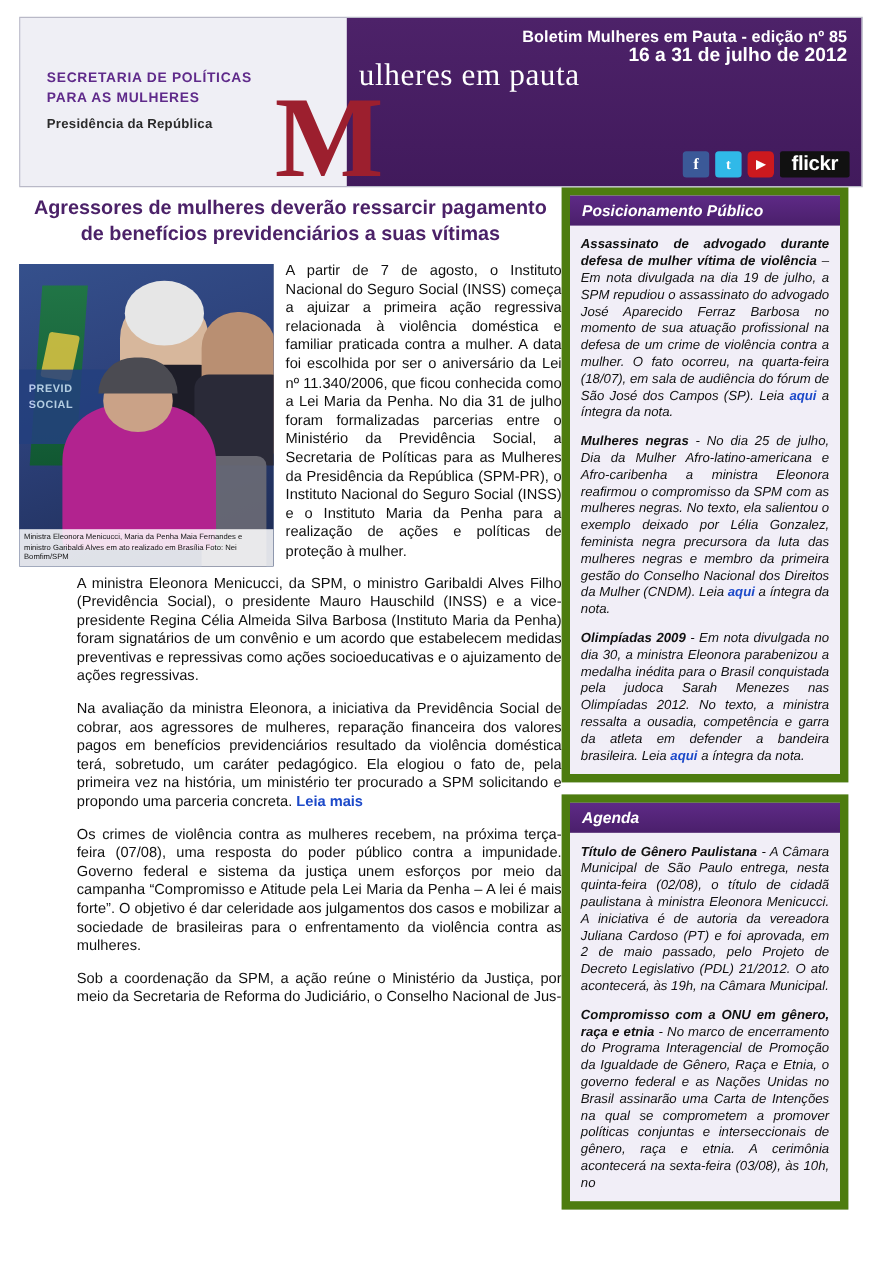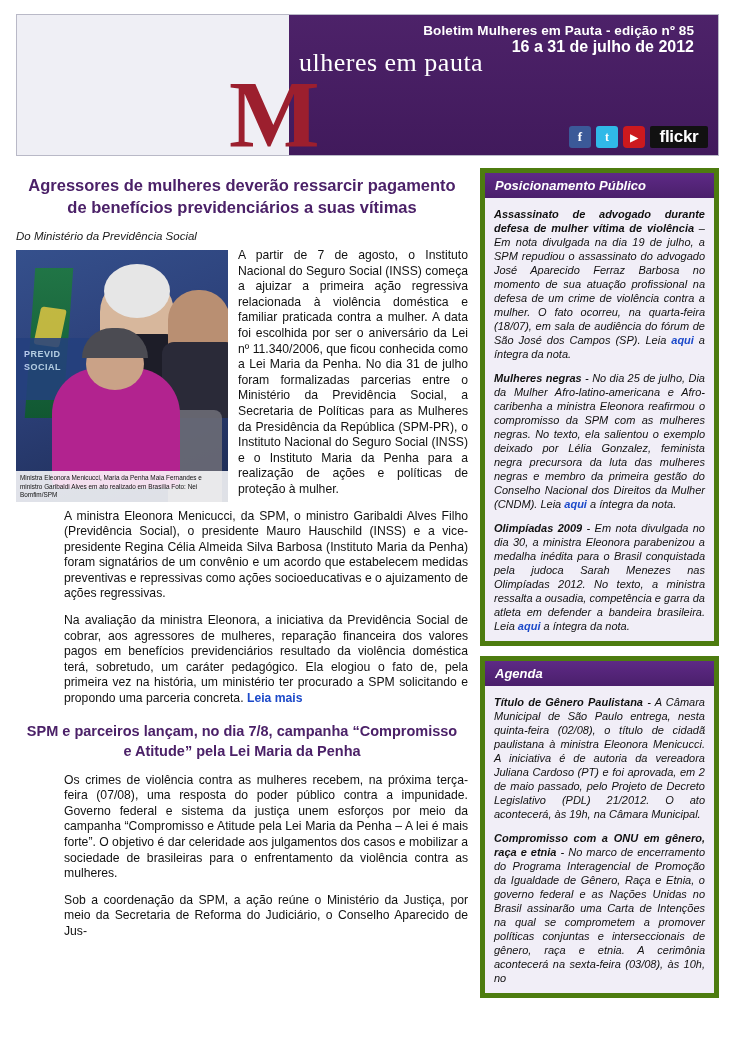--- a/index.html
+++ b/index.html
@@ -46,21 +46,21 @@
     margin-top: 7px;
     letter-spacing: .2px;
   }
   .mast-right {
     position: absolute;
     left: 272px; top: 0; right: 0; height: 100%;
     background: #4b2168;
     background: linear-gradient(180deg,#4d2269 0%,#411a5c 100%);
   }
   .mast-bar {
-    position: absolute; right: 12px; top: 0; left: 0;
+    position: absolute; right: 0; top: 0; left: 0;
     height: 56px;
     color: #ffffff;
     text-align: right;
     padding: 8px 12px 0 0;
   }
   .mast-bar .b1 {
     font-size: 13.5px; font-weight: bold; letter-spacing: .1px;
   }
   .mast-bar .b2 {
     font-size: 16px; font-weight: bold; margin-top: 0;
@@ -100,22 +100,20 @@
   .sbtn.tw { background:#30b9e8; font-size:12px;}
   .sbtn.yt { background:#cc191e; font-size:10px; border-radius:4px;}
   .sbtn.flickr {
     background:#111; width:58px; border-radius:2px; font-size:17px;
     font-family:Liberation Sans, sans-serif; letter-spacing:-.3px;
   }
 
   
   .content {
     display: flex;
-    gap: 12px;
-    margin-top: 12px;
     height: 880px;
   }
   .col-main { width: 452px; }
   .col-side { width: 239px; }
 
   
   .headline {
     color: #4b2168;
     font-weight: bold;
     font-size: 16.5px;
@@ -216,21 +214,21 @@
   .subhead {
     color:#4b2168;
     font-weight:bold;
     font-size:14.5px;
     line-height:20px;
     text-align:center;
     margin: 14px 6px 12px 6px;
   }
 
   
-  .side-box { border:5px solid #4d7c0f; background:#f1eef7; }
+  .side-box { border:7px solid #4d7c0f; background:#f1eef7; }
   .side-head {
     background: linear-gradient(180deg,#5e2a86,#4a1f6b);
     color:#fff;
     font-style: italic;
     font-weight: bold;
     font-size: 13px;
     padding: 5px 10px;
   }
   .side-body {
     padding: 9px 9px 8px 9px;
@@ -245,20 +243,25 @@
   .side-body b { font-style: italic; }
   .side-link { color:#1c49c9; font-weight:bold; text-decoration:none; font-style:italic;}
   .gap { height: 10px; }
 </style>
 </head>
 <body>
 
 <div class="page">
 
   <div class="masthead">
+    <div class="mast-left">
+      <div class="l1">SECRETARIA DE POLÍTICAS</div>
+      <div class="l2">PARA AS MULHERES</div>
+      <div class="l3">Presidência da República</div>
+    </div>
     <div class="mast-right">
       <div class="mast-bar">
         <div class="b1">Boletim Mulheres em Pauta - edição nº 85</div>
         <div class="b2">16 a 31 de julho de 2012</div>
       </div>
       <div class="mast-title">ulheres em pauta</div>
       <div class="social">
         <div class="sbtn fb">f</div>
         <div class="sbtn tw">t</div>
         <div class="sbtn yt">▶</div>
@@ -267,21 +270,20 @@
     </div>
     <div class="bigM">M</div>
   </div>
 
   <div class="content">
 
     <div class="col-main">
 
       <div class="headline">Agressores de mulheres deverão ressarcir pagamento de benefícios previdenciários a suas vítimas</div>
 
-      <div class="kicker">Do Ministério da Previdência Social</div>
 
       <div class="photo-wrap">
         <div class="photo">
           <div class="ph-bg"></div>
           <div class="ph-flag"></div>
           <div class="ph-panel"></div>
           <div class="ph-person-a"></div>
           <div class="ph-person-b"></div>
           <div class="ph-chair"></div>
           <div class="ph-seated"></div>
@@ -289,25 +291,24 @@
 Foto: Nei Bomfim/SPM</div>
         </div>
       </div>
 
       <div class="body-text">
         <p>A partir de 7 de agosto, o Instituto Nacional do Seguro Social (INSS) começa a ajuizar a primeira ação regressiva relacionada à violência doméstica e familiar praticada contra a mulher. A data foi escolhida por ser o aniversário da Lei nº 11.340/2006, que ficou conhecida como a Lei Maria da Penha. No dia 31 de julho foram formalizadas parcerias entre o Ministério da Previdência Social, a Secretaria de Políticas para as Mulheres da Presidência da República (SPM-PR), o Instituto Nacional do Seguro Social (INSS) e o Instituto Maria da Penha para a realização de ações e políticas de proteção à mulher.</p>
         <p>A ministra Eleonora Menicucci, da SPM, o ministro Garibaldi Alves Filho (Previdência Social), o presidente Mauro Hauschild (INSS) e a vice-presidente Regina Célia Almeida Silva Barbosa (Instituto Maria da Penha) foram signatários de um convênio e um acordo que estabelecem medidas preventivas e repressivas como ações socioeducativas e o ajuizamento de ações regressivas.</p>
         <p><span>Na avaliação da ministra Eleonora, a iniciativa da Previdência Social de cobrar, aos agressores de mulheres, reparação financeira dos valores pagos em benefícios previdenciários resultado da violência doméstica terá, sobretudo, um caráter pedagógico. Ela elogiou o fato de, pela primeira vez na história, um ministério ter procurado a SPM solicitando e propondo uma parceria concreta.</span> <a class="lnk" href="#">Leia mais</a></p>
       </div>
 
-      <div class="subhead">SPM e parceiros lançam, no dia 7/8, campanha “Compromisso e Atitude” pela Lei Maria da Penha</div>
 
       <div class="body-text">
         <p>Os crimes de violência contra as mulheres recebem, na próxima terça-feira (07/08), uma resposta do poder público contra a impunidade. Governo federal e sistema da justiça unem esforços por meio da campanha “Compromisso e Atitude pela Lei Maria da Penha – A lei é mais forte”. O objetivo é dar celeridade aos julgamentos dos casos e mobilizar a sociedade de brasileiras para o enfrentamento da violência contra as mulheres.</p>
-        <p>Sob a coordenação da SPM, a ação reúne o Ministério da Justiça, por meio da Secretaria de Reforma do Judiciário, o Conselho Aparecido de Jus-</p>
+        <p>Sob a coordenação da SPM, a ação reúne o Ministério da Justiça, por meio da Secretaria de Reforma do Judiciário, o Conselho Nacional de Jus-</p>
       </div>
     </div>
 
     <div class="col-side">
 
       <div class="side-box">
         <div class="side-head">Posicionamento Público</div>
         <div class="side-body">
           <p>
             <b>Assassinato de advogado durante defesa de mulher vítima de violência</b><span> – Em nota divulgada na dia 19 de julho, a SPM repudiou o assassinato do advogado José Aparecido Ferraz Barbosa no momento de sua atuação profissional na defesa de um crime de violência contra a mulher. O fato ocorreu, na quarta-feira (18/07), em sala de audiência do fórum de São José dos Campos (SP). Leia </span><a class="side-link" href="#">aqui</a><span> a íntegra da nota.</span>

